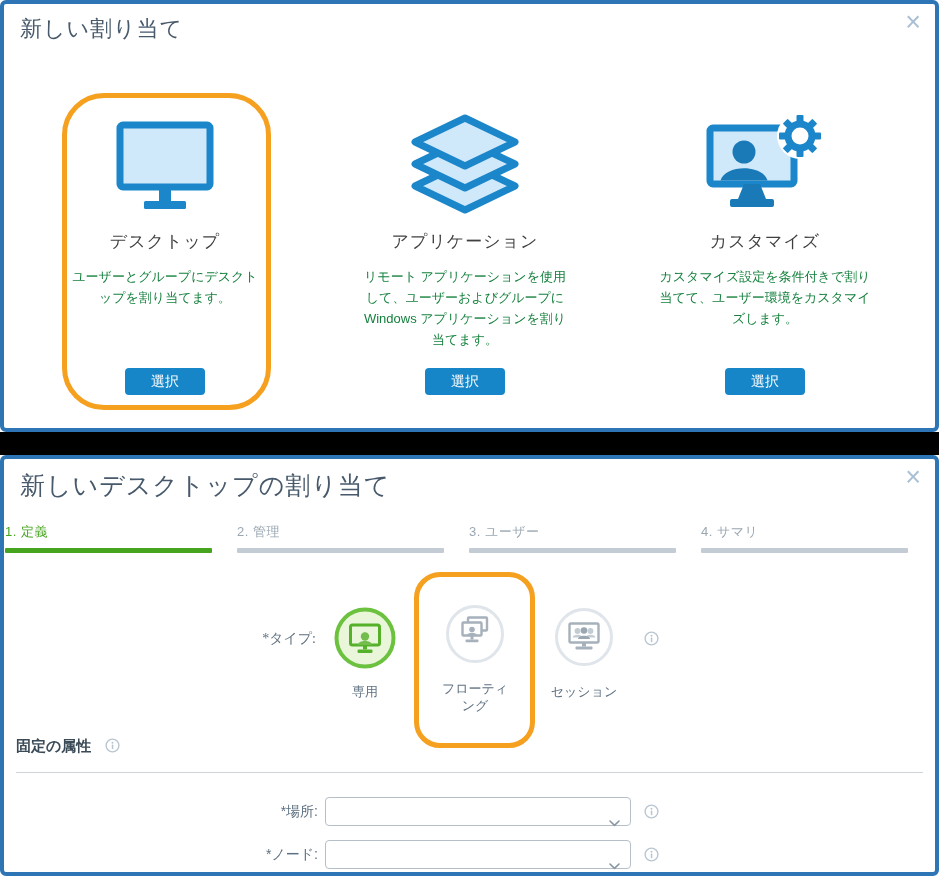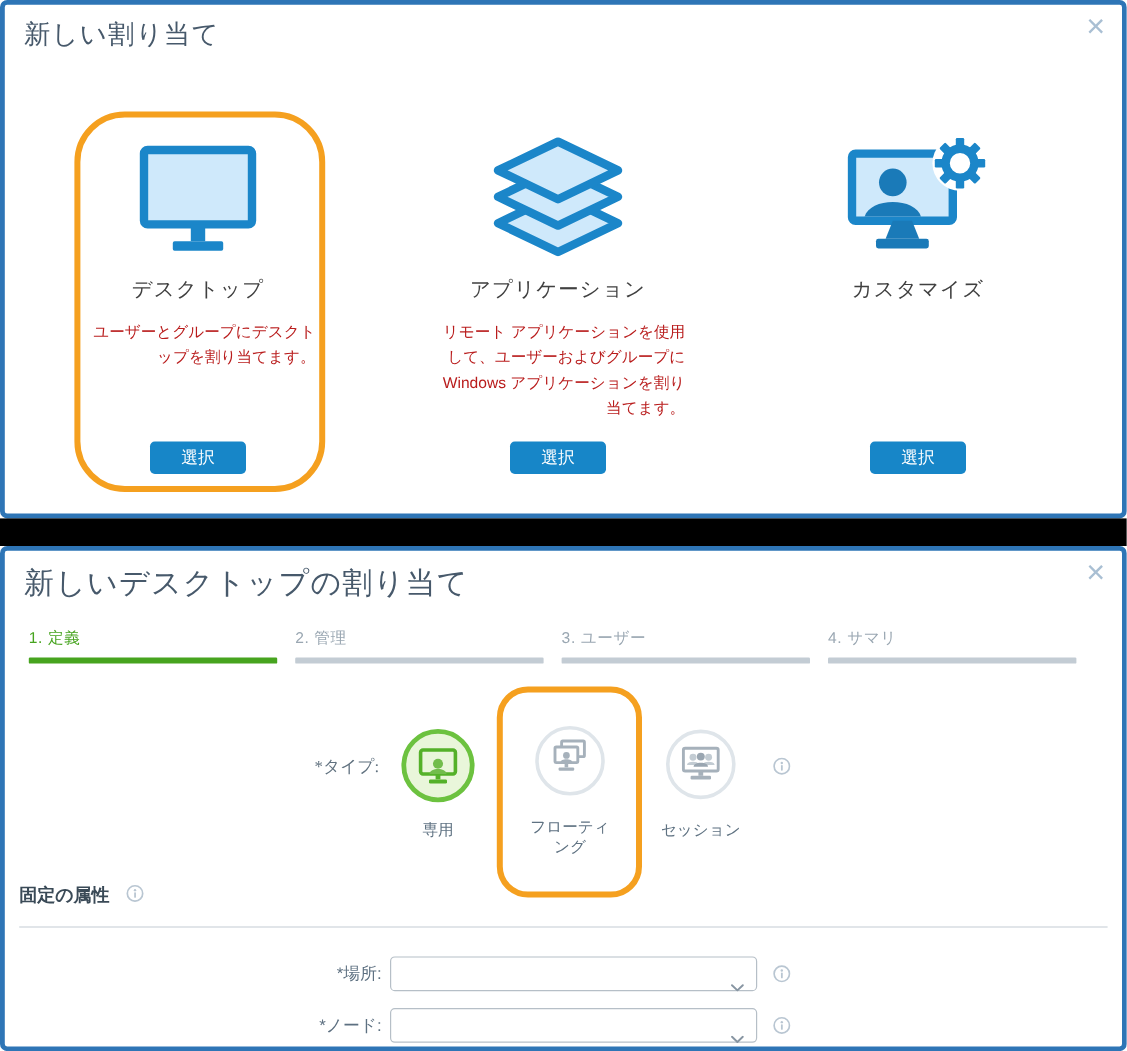--- a/index.html
+++ b/index.html
@@ -14,31 +14,31 @@
 
   .dlg-title { position:absolute; left:16px; top:10px; font-size:22px; color:#47596b; letter-spacing:1px; }
   .close-btn { position:absolute; right:14px; top:4px; font-size:27px; line-height:28px;
                color:#a9bfd3; cursor:pointer; font-weight:300; }
 
   
   .card { position:absolute; top:90px; width:250px; height:318px; text-align:center; }
   .card-1 { left:36px; } .card-2 { left:336px; } .card-3 { left:636px; }
   .card-icon { height:120px; display:flex; align-items:flex-end; justify-content:center; }
   .card-title { margin-top:16px; font-size:17px; color:#404040; letter-spacing:1px; }
-  .card-desc { margin:13px auto 0; width:212px; font-size:13px; line-height:21px; color:#b91c1c;text-align:right; }
+  .card-desc { margin:13px auto 0; width:212px; font-size:13px; line-height:21px; color:#15803d; }
   .select-btn { position:absolute; bottom:17px; left:50%; transform:translateX(-50%);
                 width:80px; height:27px; background:#1786c8; color:#fff; border:none;
                 border-radius:4px; font-size:14px; cursor:pointer;
                 font-family:"Liberation Sans","DejaVu Sans",sans-serif; }
   .hl-box { position:absolute; border:5px solid #f5a01f; pointer-events:none; }
   .hl-card { left:58px; top:89px; width:209px; height:317px; border-radius:42px; }
   .hl-type { left:410px; top:113px; width:121px; height:176px; border-radius:26px; }
 
   
-  .steps { position:absolute; left:20px; top:64px; display:flex; gap:15px; }
+  .steps { position:absolute; left:1px; top:64px; display:flex; gap:25px; }
   .step { width:207px; }
   .step-label { font-size:13px; color:#9aa7b2; letter-spacing:.5px; }
   .step-bar { margin-top:7px; height:5px; background:#c3ccd4; border-radius:1px; }
   .step.active .step-label { color:#47a41f; }
   .step.active .step-bar { background:#47a41f; }
 
   
   .type-label { position:absolute; left:216px; top:171px; width:96px; text-align:right;
                 font-size:14px; color:#60717f;font-family:Liberation Serif, serif; }
   .type-circle { position:absolute; cursor:pointer; }
@@ -122,20 +122,21 @@
               <rect x="-3.5" y="-21" width="7" height="9" rx="1" transform="rotate(180)"></rect>
               <rect x="-3.5" y="-21" width="7" height="9" rx="1" transform="rotate(225)"></rect>
               <rect x="-3.5" y="-21" width="7" height="9" rx="1" transform="rotate(270)"></rect>
               <rect x="-3.5" y="-21" width="7" height="9" rx="1" transform="rotate(315)"></rect>
             </g>
             <circle r="12" fill="#fff" stroke="#1b86c9" stroke-width="7"></circle>
           </g>
         </svg>
       </div>
       <div class="card-title">カスタマイズ</div>
+      <div class="card-desc">カスタマイズ設定を条件付きで割り当てて、ユーザー環境をカスタマイズします。</div>
       <button class="select-btn">選択</button>
     </div>
 
     <div class="hl-box hl-card"></div>
   </div>
 
   <div class="separator"></div>
 
   <div class="dialog dialog-2">
     <div class="dlg-title" style="font-size:25px;">新しいデスクトップの割り当て</div>

